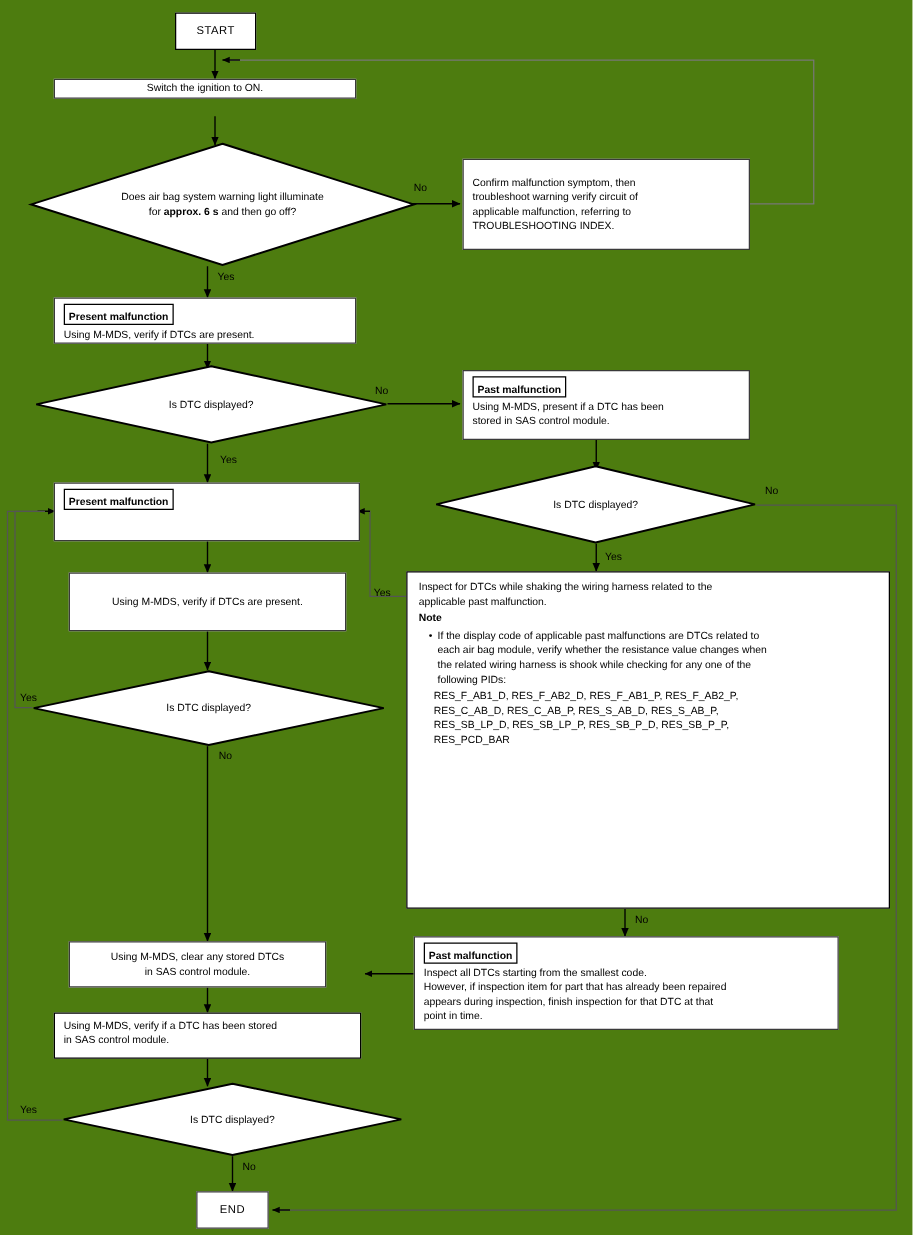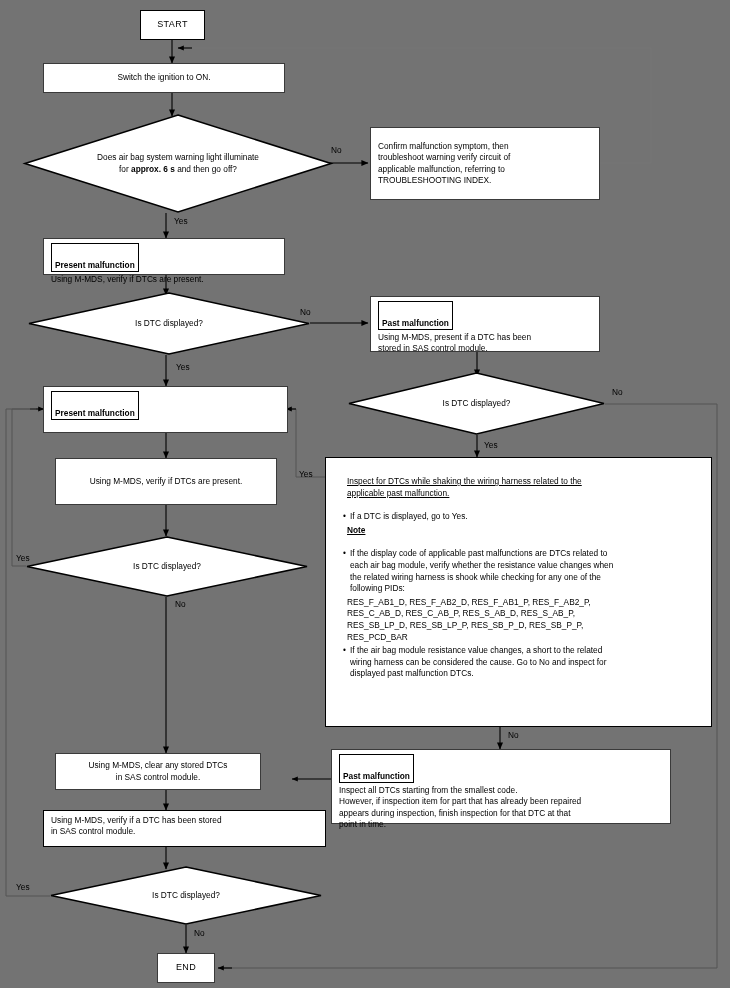--- a/index.html
+++ b/index.html
@@ -7,21 +7,21 @@
     padding: 0;
     background: #ffffff;
   }
   body {
     font-family: "Liberation Sans", sans-serif;
   }
   #canvas {
     position: relative;
     width: 730px;
     height: 988px;
-    background: #737373;
+    background: #4d7c0f;
     overflow: hidden;
   }
   #wires {
     position: absolute;
     left: 0; top: 0;
     width: 730px; height: 988px;
     pointer-events: none;
   }
   .node {
     position: absolute;
@@ -52,21 +52,21 @@
     justify-content: center;
     text-align: center;
     padding: 3px 8px;
   }
   .tag {
     display: inline-block;
     border: 1px solid #000000;
     font-weight: bold;
     font-size: 8.3px;
     line-height: 10px;
-    padding: 16px 3px 1px 3px;
+    padding: 4px 3px 1px 3px;
     margin-bottom: 2px;
     background: #ffffff;
   }
   .body-text {
     display: block;
     white-space: pre-line;
   }
   .diamond {
     position: absolute;
     z-index: 2;
@@ -97,21 +97,21 @@
     line-height: 9px;
     color: #000000;
     z-index: 3;
     background: transparent;
   }
   .bigbox {
     padding: 6px 8px 6px 9px;
     font-size: 8.3px;
     line-height: 11.6px;
   }
-  .bigbox p { margin: 12px; text-decoration: underline; }
+  .bigbox p { margin: 0; }
   .bigbox .note-head { font-weight: bold; margin-top: 2px;}
   .bigbox ul {
     margin: 2px 0 0 0;
     padding-left: 9px;
     list-style: none;
   }
   .bigbox li {
     position: relative;
     padding-left: 6px;
     margin-bottom: 0px;
@@ -189,21 +189,21 @@
 
     <path d="M50,896 L6,896 L6,409 L36,409" stroke="#555" stroke-width="1" fill="none"></path>
 
     <path d="M186,925 L186,953" stroke="#000" stroke-width="1.1" fill="none" marker-end="url(#ah)"></path>
   </svg>
 
   <div class="node terminal" style="left:140px; top:10px; width:65px; height:30px;">
     <span>START</span>
   </div>
 
-  <div class="node thick proc centered" style="left:43px; top:63px; width:242px; height:30px;">
+  <div class="node thick proc centered" style="left:43px; top:63px; width:242px; height:16px;">
     <span>Switch the ignition to ON.</span>
   </div>
 
   <div class="diamond" style="left:24px; top:114px; width:308px; height:99px;">
     <svg width="308" height="99" viewBox="0 0 308 99">
       <polygon points="154,1 307,49.5 154,98 1,49.5" fill="#fff" stroke="#000" stroke-width="1.6"></polygon>
     </svg>
     <div class="dlabel">
       <span>Does air bag system warning light illuminate<br>for <b>approx. 6 s</b> and then go off?</span>
     </div>
@@ -253,54 +253,48 @@
     <svg width="282" height="61" viewBox="0 0 282 61">
       <polygon points="141,1 281,30.5 141,60 1,30.5" fill="#fff" stroke="#000" stroke-width="1.6"></polygon>
     </svg>
     <div class="dlabel">Is DTC displayed?</div>
   </div>
 
   <div class="node bigbox" style="left:325px; top:457px; width:387px; height:270px;">
     <p class="body-text">Inspect for DTCs while shaking the wiring harness related to the
 applicable past malfunction.</p>
     <ul>
-      <li class="body-text">If a DTC is displayed, go to Yes.</li>
     </ul>
     <p class="note-head">Note</p>
     <ul>
       <li class="body-text">If the display code of applicable past malfunctions are DTCs related to
 each air bag module, verify whether the resistance value changes when
 the related wiring harness is shook while checking for any one of the
 following PIDs:</li>
     </ul>
     <div class="pid-block">RES_F_AB1_D, RES_F_AB2_D, RES_F_AB1_P, RES_F_AB2_P,
 RES_C_AB_D, RES_C_AB_P, RES_S_AB_D, RES_S_AB_P,
 RES_SB_LP_D, RES_SB_LP_P, RES_SB_P_D, RES_SB_P_P,
 RES_PCD_BAR</div>
-    <ul>
-      <li class="body-text">If the air bag module resistance value changes, a short to the related
-wiring harness can be considered the cause. Go to No and inspect for
-displayed past malfunction DTCs.</li>
-    </ul>
   </div>
 
   <div class="node thick proc centered" style="left:55px; top:753px; width:206px; height:37px;">
     <span class="body-text">Using M-MDS, clear any stored DTCs
 in SAS control module.</span>
   </div>
 
   <div class="node thick proc" style="left:331px; top:749px; width:340px; height:75px;">
     <span class="tag">Past malfunction</span>
     <span class="body-text">Inspect all DTCs starting from the smallest code.
 However, if inspection item for part that has already been repaired
 appears during inspection, finish inspection for that DTC at that
 point in time.</span>
   </div>
 
-  <div class="node proc" style="left:43px; top:810px; width:283px; height:37px;">
+  <div class="node proc" style="left:43px; top:810px; width:246px; height:37px;">
     <span class="body-text">Using M-MDS, verify if a DTC has been stored
 in SAS control module.</span>
   </div>
 
   <div class="diamond" style="left:50px; top:866px; width:272px; height:59px;">
     <svg width="272" height="59" viewBox="0 0 272 59">
       <polygon points="136,1 271,29.5 136,58 1,29.5" fill="#fff" stroke="#000" stroke-width="1.6"></polygon>
     </svg>
     <div class="dlabel">Is DTC displayed?</div>
   </div>

